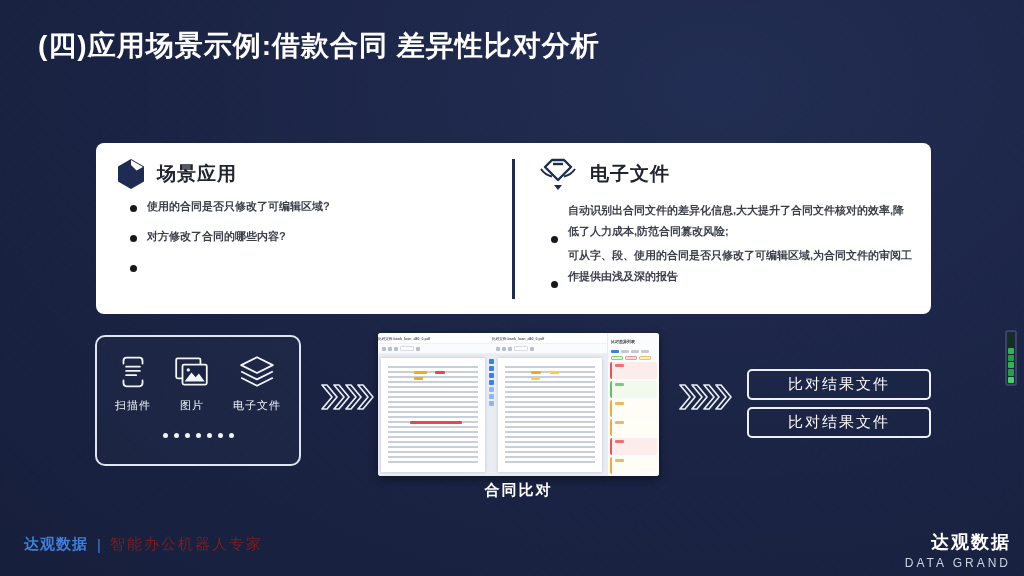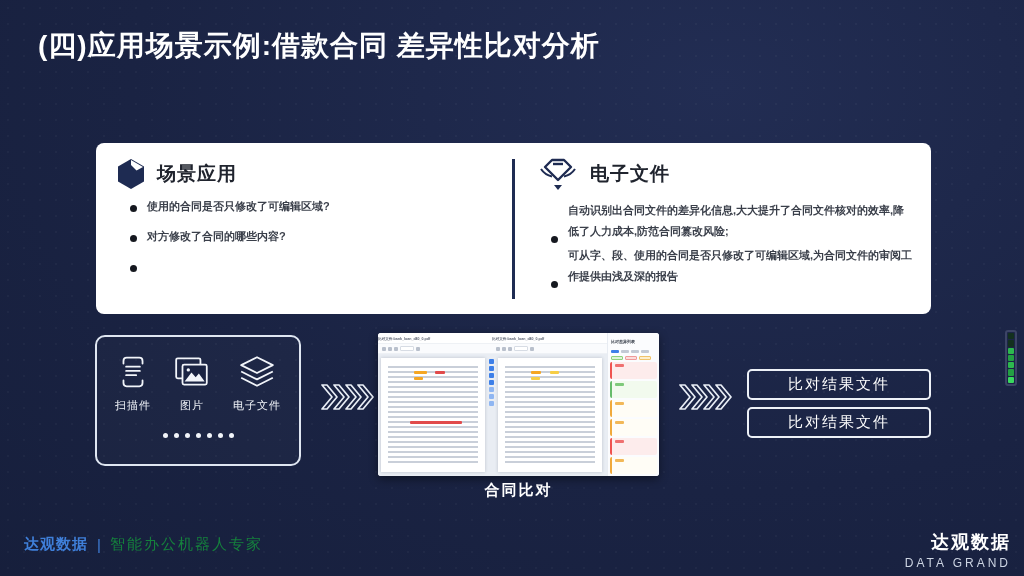--- a/index.html
+++ b/index.html
@@ -104,21 +104,21 @@
 
   .meter { position:absolute; left:1005px; top:330px; width:12px; height:56px;
     border:2px solid #3c4466; border-radius:3px; padding:1px; display:flex;
     flex-direction:column; gap:1px; }
   .meter i { width:100%; flex:1; border-radius:1px; }
 
   .footer-left { position:absolute; left:24px; top:535px; font-size:15px; display:flex;
     align-items:center; gap:9px; }
   .brand-cn { color:#3f7fd9; font-weight:700; letter-spacing:1px; }
   .brand-sep { color:#3f7fd9; font-weight:400; }
-  .brand-tag { color:#15803d; letter-spacing:2px; }
+  .brand-tag { color:#7f1d1d; letter-spacing:2px; }
   .footer-right { position:absolute; right:13px; top:530px; text-align:right; }
   .logo-cn { font-size:18px; font-weight:700; letter-spacing:2px; color:#fff; }
   .logo-en { font-size:12px; letter-spacing:3px; color:#ccd4e2; margin-top:2px; }
 
   svg { display:block; }
 </style>
 </head>
 <body>
 
 <div class="texture"></div>

